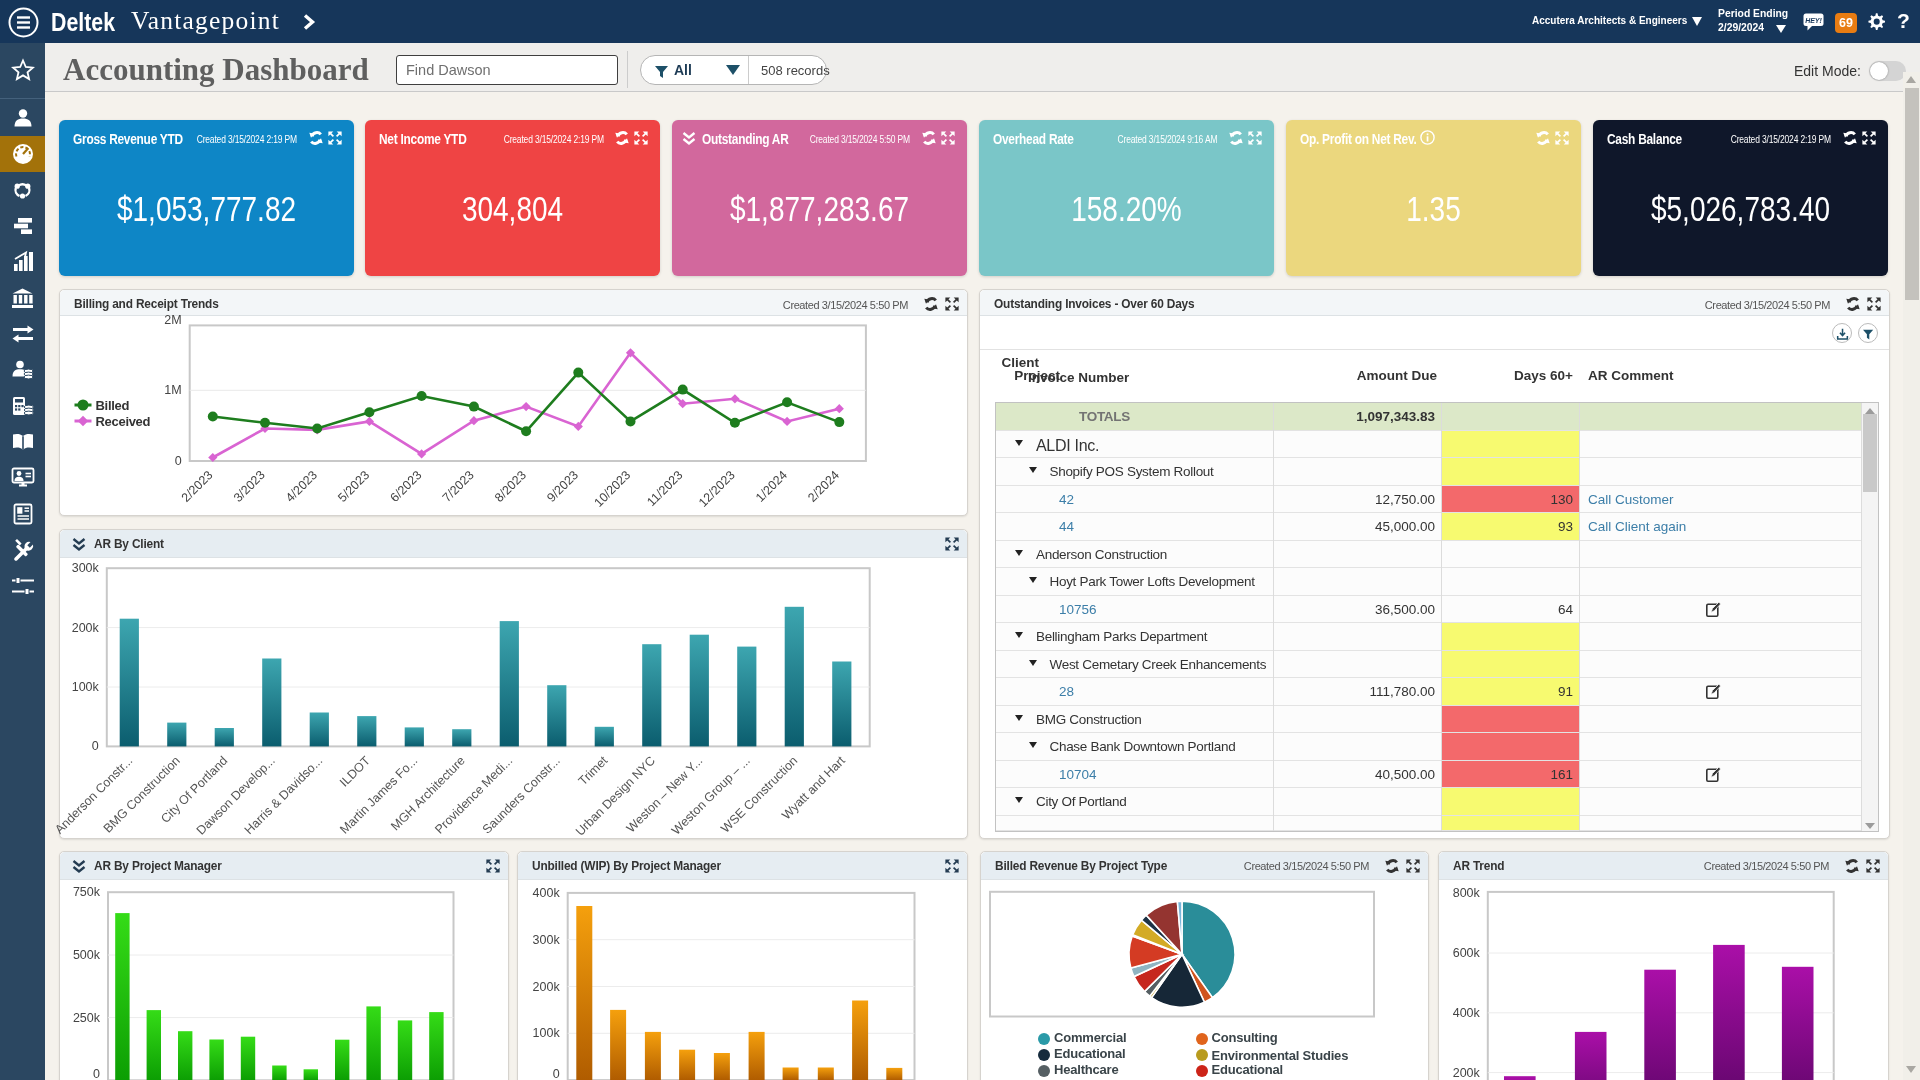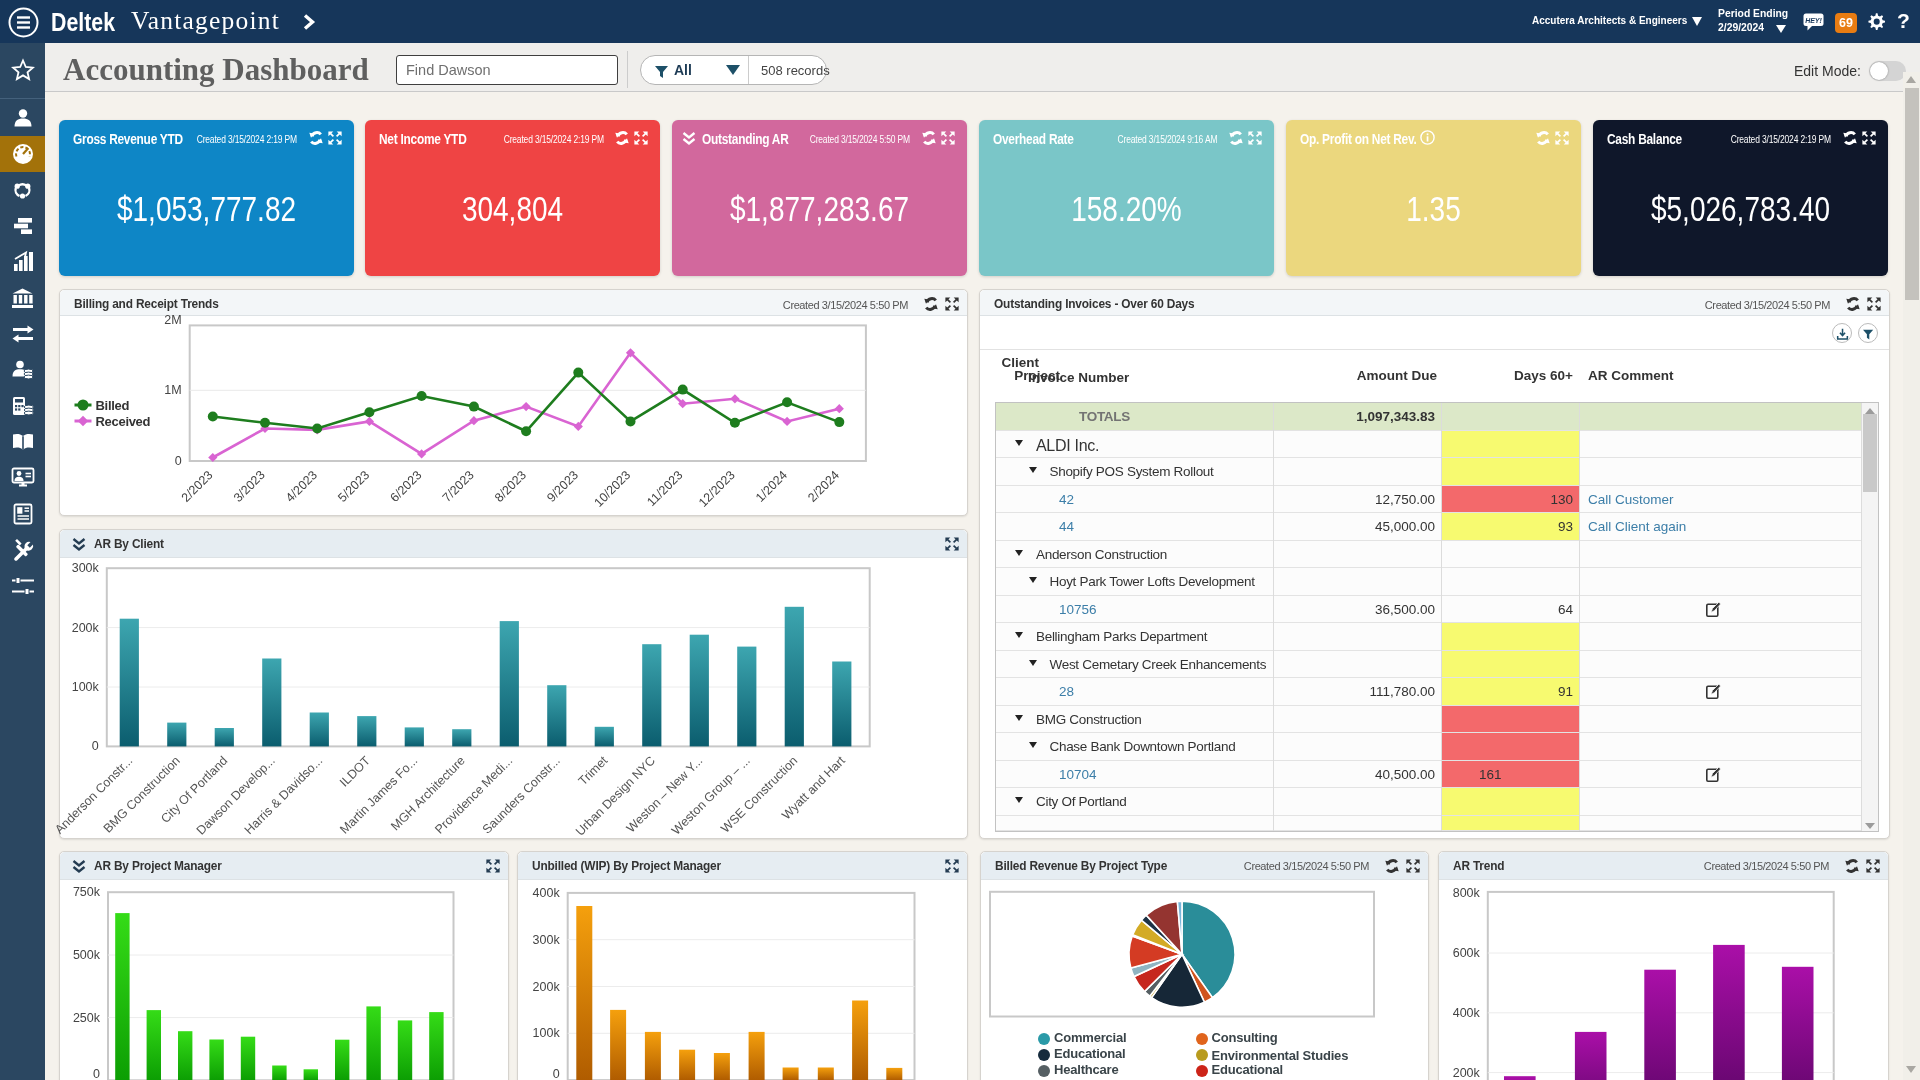--- a/index.html
+++ b/index.html
@@ -645,21 +645,21 @@
 <div class="abs" style="left:35.1px;top:424.5px;width:0;height:0;border-left:4.5px solid transparent;border-right:4.5px solid transparent;border-top:6.5px solid #222;"></div>
 <div class="abs" style="left:56.1px;top:421.5px;font-size:13.5px;color:#333;letter-spacing:-0.3px;">BMG Construction</div>
 <div class="abs" style="left:16.1px;top:469.5px;width:882.0px;height:1px;background:#e3e3e3;"></div>
 <div class="abs" style="left:461.1px;top:443.0px;width:138.0px;height:26.5px;background:#f3696b;"></div>
 <div class="abs" style="left:49.1px;top:452.0px;width:0;height:0;border-left:4.5px solid transparent;border-right:4.5px solid transparent;border-top:6.5px solid #222;"></div>
 <div class="abs" style="left:69.6px;top:449.0px;font-size:13.5px;color:#333;letter-spacing:-0.3px;">Chase Bank Downtown Portland</div>
 <div class="abs" style="left:16.1px;top:497.0px;width:882.0px;height:1px;background:#e3e3e3;"></div>
 <div class="abs" style="left:461.1px;top:470.5px;width:138.0px;height:26.5px;background:#f3696b;"></div>
 <div class="abs" style="left:79.1px;top:476.5px;font-size:13.5px;"><a class="lnk">10704</a></div>
 <div class="abs" style="left:341.1px;top:476.5px;width:114px;text-align:right;font-size:13.5px;color:#333;">40,500.00</div>
-<div class="abs" style="left:499.1px;top:476.5px;width:94px;font-size:13.5px;color:#333;">161</div>
+<div class="abs" style="left:499.1px;top:476.5px;width:94px;text-align:right;font-size:13.5px;color:#333;">161</div>
 <div class="abs" style="left:726.1px;top:476.5px;"><svg width="15" height="15" viewBox="0 0 15 15" style="overflow:visible;overflow:visible">
         <rect x="0.8" y="2.2" width="11" height="12" rx="1.2" fill="none" stroke="#333" stroke-width="1.6"></rect>
         <path d="M 5 10.5 L 6.5 6.5 L 12.8 0.2 L 14.6 2 L 8.5 8.5 Z" fill="#333" stroke="#fff" stroke-width="0.7"></path>
       </svg></div>
 <div class="abs" style="left:16.1px;top:524.5px;width:882.0px;height:1px;background:#e3e3e3;"></div>
 <div class="abs" style="left:461.1px;top:498.0px;width:138.0px;height:26.5px;background:#f7fa70;"></div>
 <div class="abs" style="left:35.1px;top:507.0px;width:0;height:0;border-left:4.5px solid transparent;border-right:4.5px solid transparent;border-top:6.5px solid #222;"></div>
 <div class="abs" style="left:56.1px;top:504.0px;font-size:13.5px;color:#333;letter-spacing:-0.3px;">City Of Portland</div>
 <div class="abs" style="left:16.1px;top:539.5px;width:882.0px;height:1px;background:#e3e3e3;"></div>
 <div class="abs" style="left:461.1px;top:525.5px;width:138.0px;height:14.0px;background:#f7fa70;"></div>

